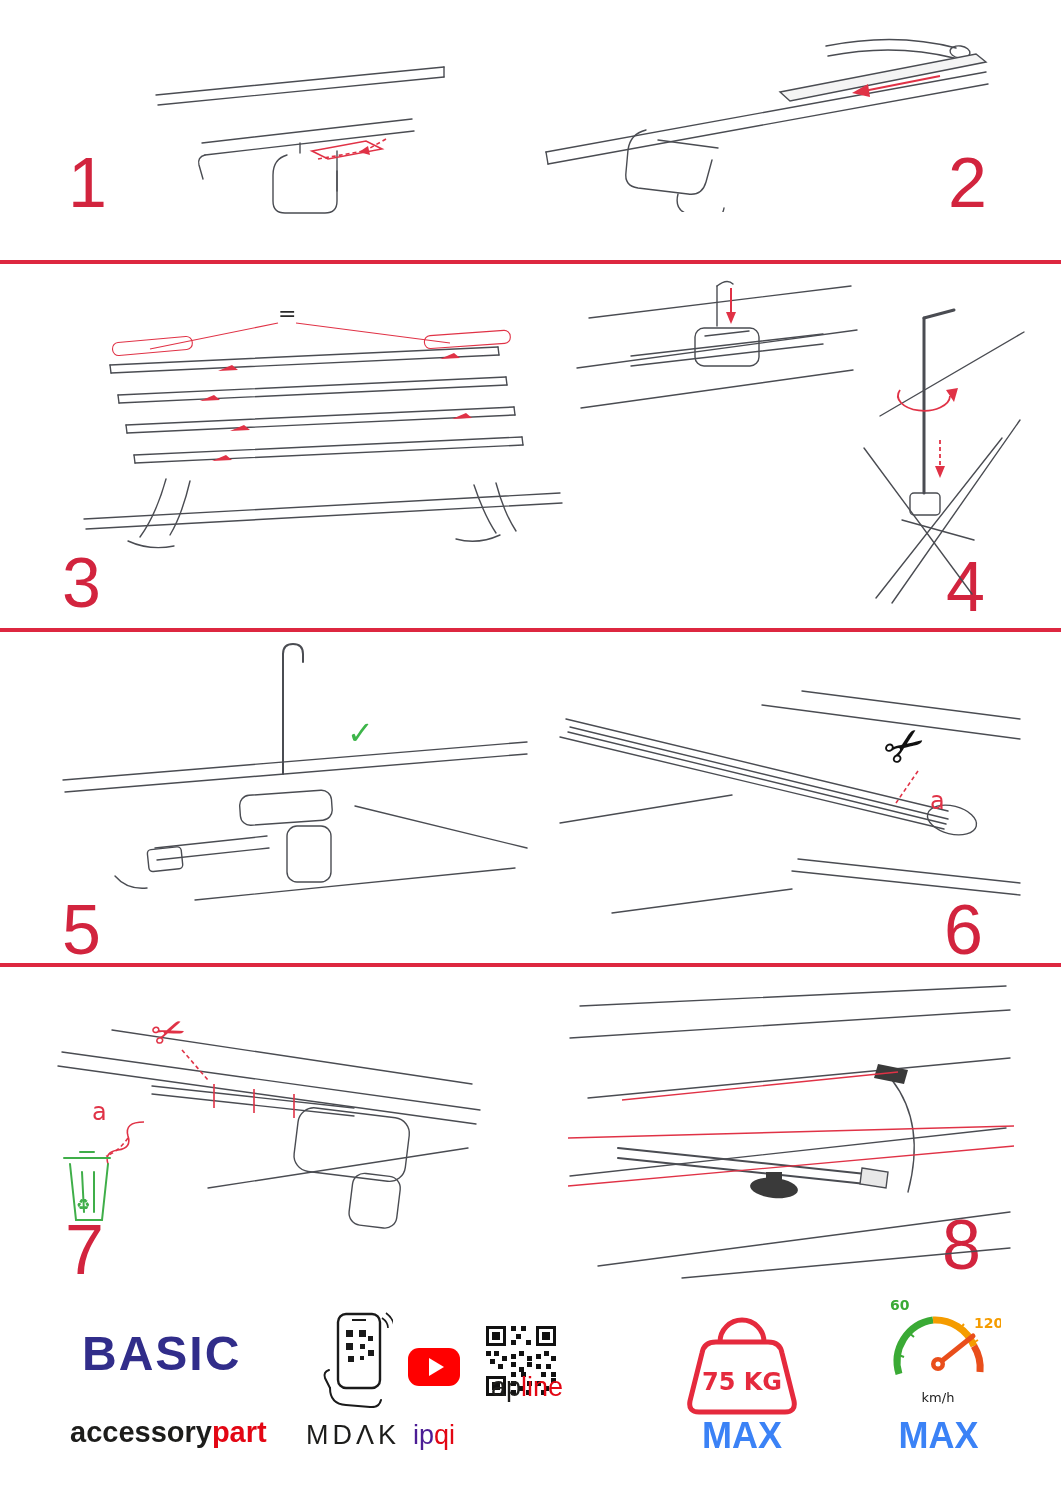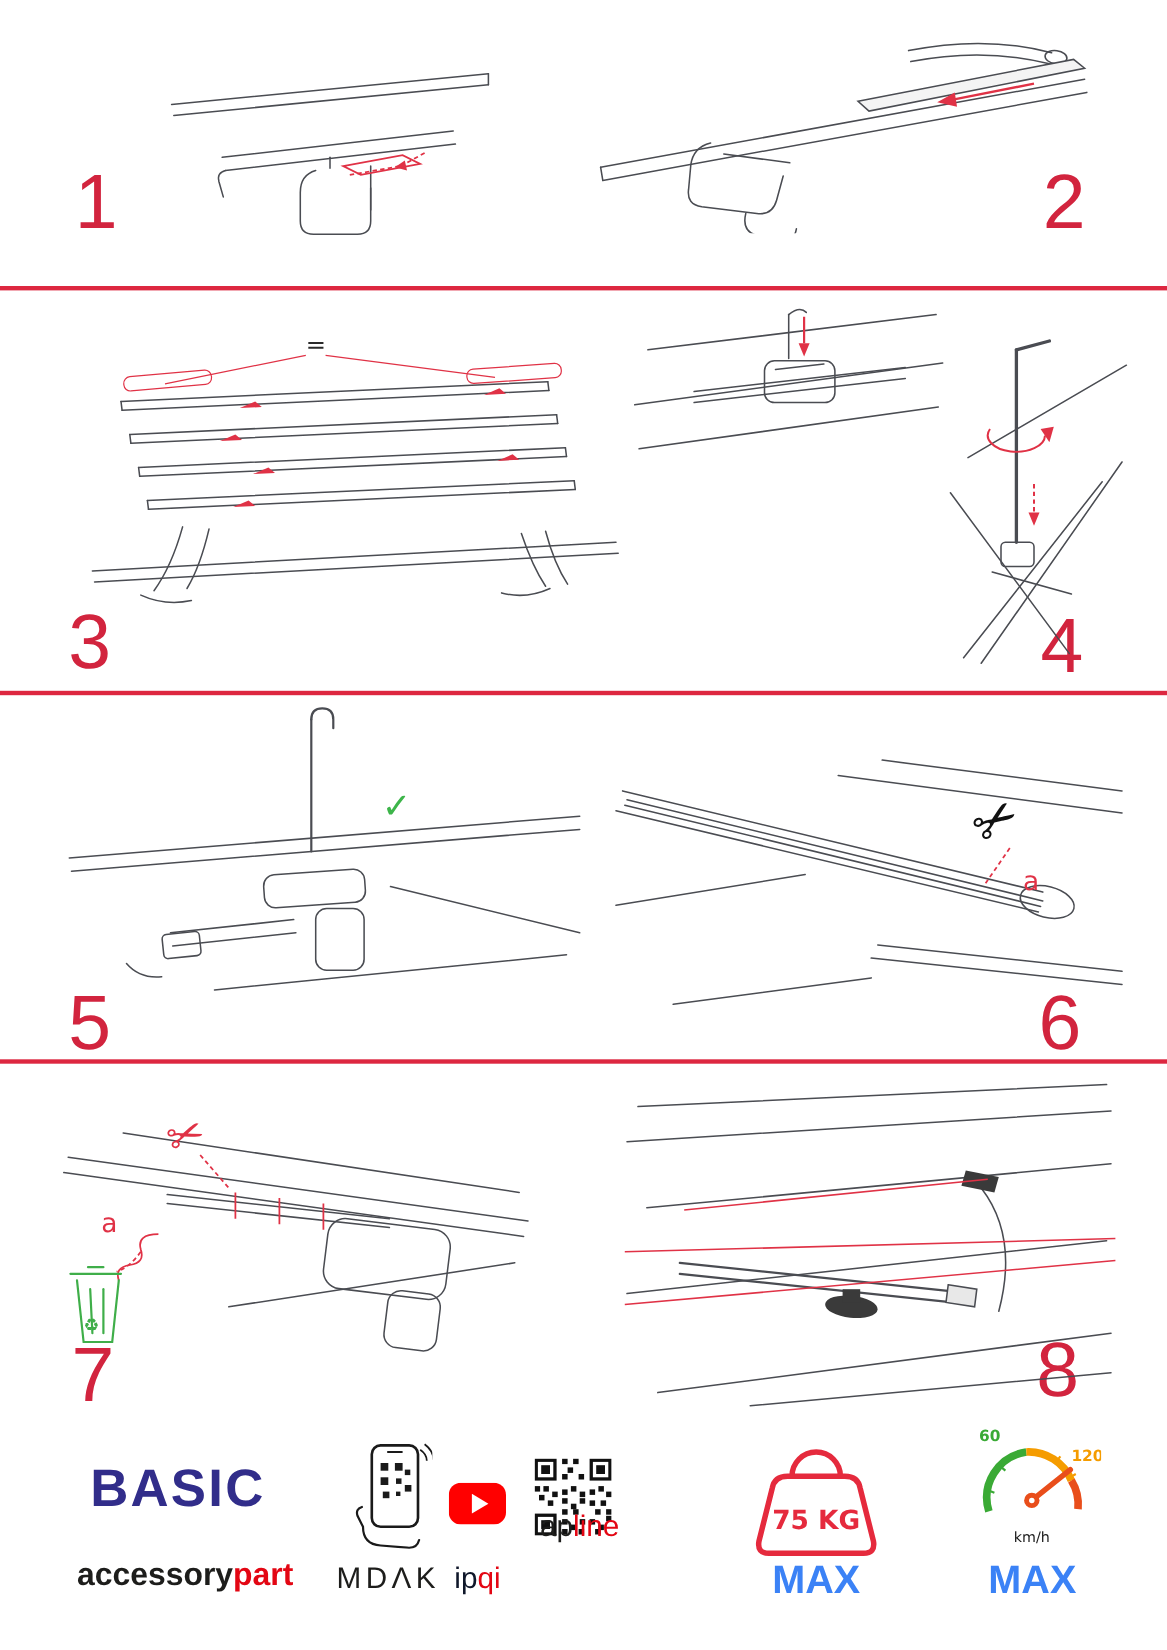--- a/index.html
+++ b/index.html
@@ -12,21 +12,21 @@
   .step-number {
     position:absolute; font-size:70px; line-height:1; color:#d2243e;
     font-family:"Liberation Sans", sans-serif; font-weight:400;
   }
   .divider { position:absolute; left:0; width:1061px; height:4px; background:#dd2740; }
   svg text { font-family:"DejaVu Sans","Liberation Sans",sans-serif; }
   .brand-title { position:absolute; font-size:48px; font-weight:bold; color:#312d8a; letter-spacing:2px; }
   .brand-sub { position:absolute; font-size:29px; font-weight:bold; color:#1d1d1b; }
   .logo-word { position:absolute; font-size:27px; font-weight:normal; color:#1d1d1b; text-align:center; }
   .red { color:#e30613; }
-  .gray { color:#0f172a; }
+  .gray { color:#4c1d95; }
   .max-label { position:absolute; font-size:36px; font-weight:bold; color:#3b82f6; text-align:center; }
 </style>
 </head>
 <body>
 
 <div class="sheet">
 
   <div class="step-number" style="left:68px; top:148px">1</div>
   <div class="step-number" style="left:948px; top:148px">2</div>
 

